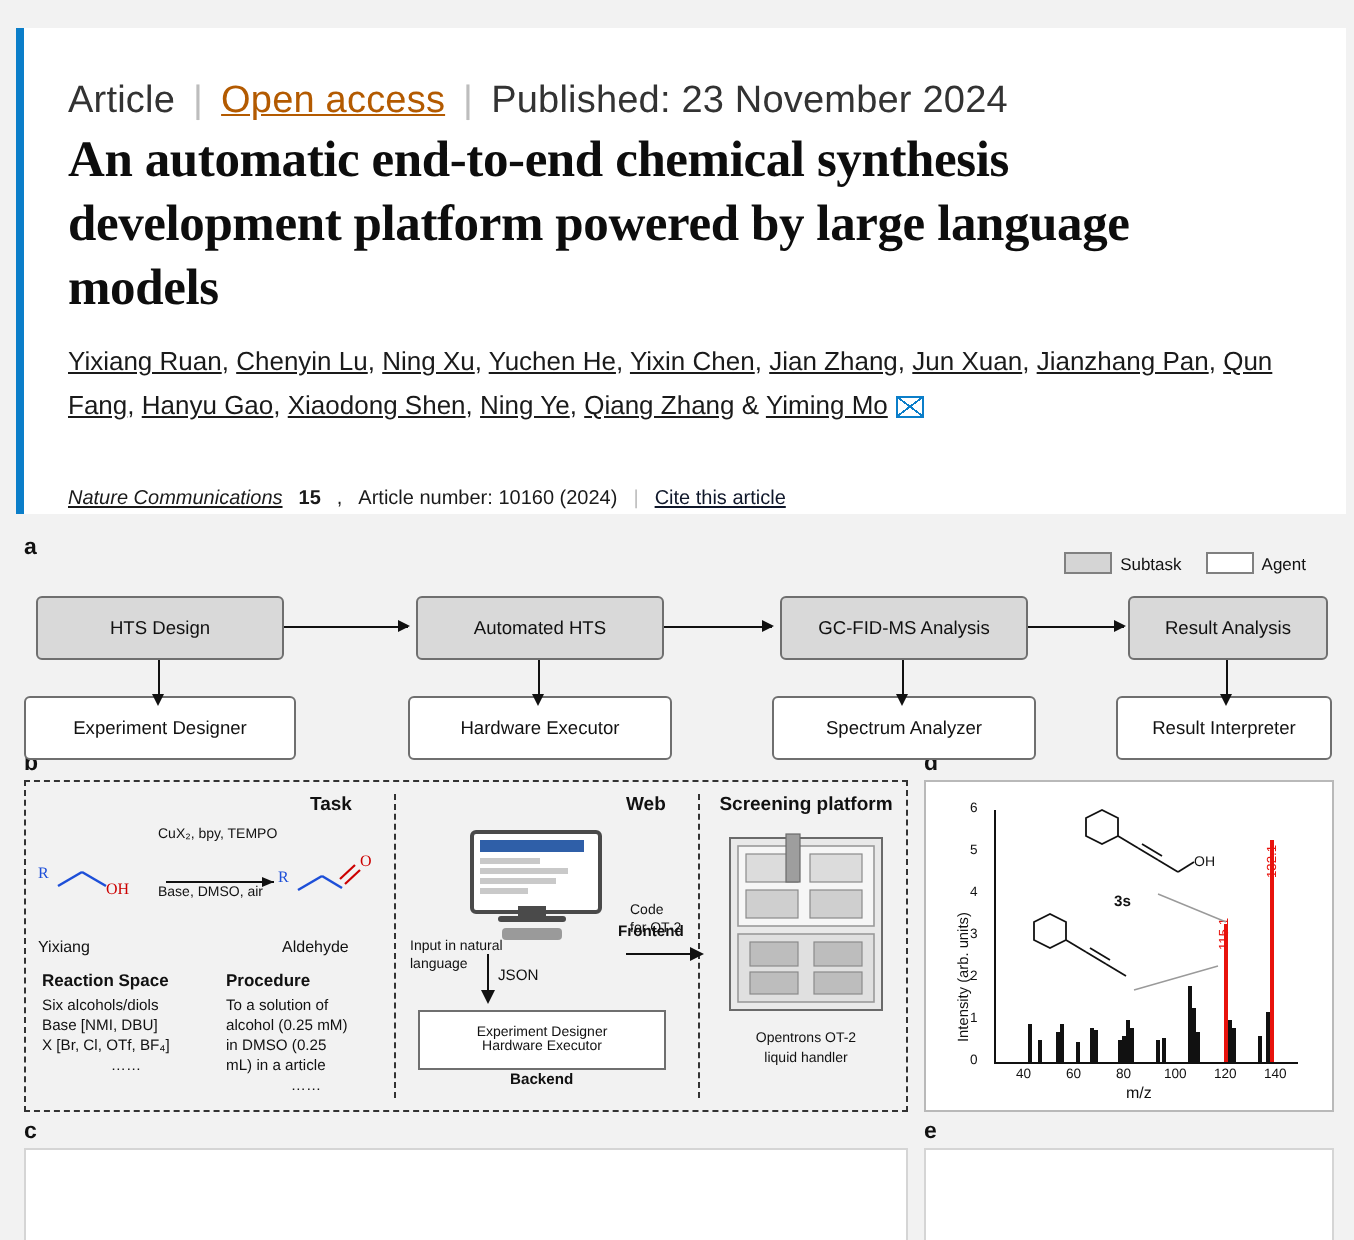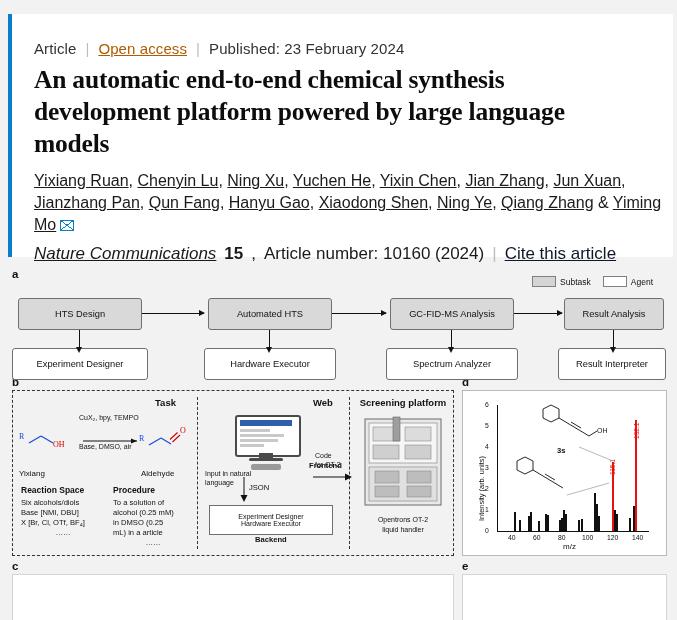--- a/index.html
+++ b/index.html
@@ -13,55 +13,55 @@
   .page{position:relative;width:677px;height:620px;}
 
   
   .header-card{
     position:absolute;left:8px;top:14px;width:661px;height:243px;
     background:#ffffff;
     border-left:4px solid #0b7ec9;
   }
   .meta-row{
     position:absolute;left:22px;top:26px;
-    font-size:15px;color:#333;letter-spacing:.1px;
+    font-size:19px;color:#333;letter-spacing:.1px;
     display:flex;align-items:center;gap:9px;
   }
   .meta-sep{color:#bdbdbd;}
   .open-access{
     color:#b35a00;text-decoration:underline;
   }
   .title{
     position:absolute;left:22px;top:50px;width:612px;
     font-family:"Liberation Serif", serif;
     font-weight:bold;
     font-size:25.5px;line-height:32px;
     color:#0d0d0d;letter-spacing:-.2px;
   }
   .authors{
     position:absolute;left:22px;top:156px;width:630px;
-    font-size:16px;line-height:22px;color:#1a1a1a;
+    font-size:13px;line-height:22px;color:#1a1a1a;
   }
   .authors a{color:#1a1a1a;text-decoration:underline;}
   .env-icon{
     display:inline-block;width:12px;height:9px;
     border:1px solid #0b7ec9;vertical-align:middle;
     position:relative;margin-left:4px;
   }
   .env-icon:before{
     content:"";position:absolute;left:0;top:0;width:12px;height:9px;
     background:linear-gradient(to bottom right,transparent 46%,#0b7ec9 46%,#0b7ec9 52%,transparent 52%);
   }
   .env-icon:after{
     content:"";position:absolute;left:0;top:0;width:12px;height:9px;
     background:linear-gradient(to bottom left,transparent 46%,#0b7ec9 46%,#0b7ec9 52%,transparent 52%);
   }
   .citation{
     position:absolute;left:22px;top:230px;
-    font-size:17px;color:#1a1a1a;display:flex;align-items:center;gap:8px;text-align:right;
+    font-size:10px;color:#1a1a1a;display:flex;align-items:center;gap:8px;text-align:right;
   }
   .journal{font-style:italic;text-decoration:underline;}
   .vol{font-weight:bold;}
   .cite-link{color:#0f172a;text-decoration:underline;}
 
   
   .fig{position:absolute;left:0;top:262px;width:677px;height:358px;background:#f2f2f2;}
   .panel-label{
     position:absolute;font-size:11.5px;font-weight:bold;color:#111;
   }
@@ -128,21 +128,21 @@
 
 <div class="page">
 
   <div class="header-card">
 
     <div class="meta-row">
       <span>Article</span>
       <span class="meta-sep">|</span>
       <a class="open-access" href="#">Open access</a>
       <span class="meta-sep">|</span>
-      <span>Published: 23 February 2024</span>
+      <span>Published: 23 November 2024</span>
     </div>
 
     <div class="title">An automatic end-to-end chemical synthesis development platform powered by large language models</div>
 
     <div class="authors">
       <a href="#">Yixiang Ruan</a>, <a href="#">Chenyin Lu</a>, <a href="#">Ning Xu</a>, <a href="#">Yuchen He</a>, <a href="#">Yixin Chen</a>, <a href="#">Jian Zhang</a>, <a href="#">Jun Xuan</a>, <a href="#">Jianzhang Pan</a>, <a href="#">Qun Fang</a>, <a href="#">Hanyu Gao</a>, <a href="#">Xiaodong Shen</a>, <a href="#">Ning Ye</a>, <a href="#">Qiang Zhang</a> <span>&amp;</span> <a href="#">Yiming Mo</a><span class="env-icon"></span>
     </div>
 
     <div class="citation">
       <span class="journal">Nature Communications</span>

